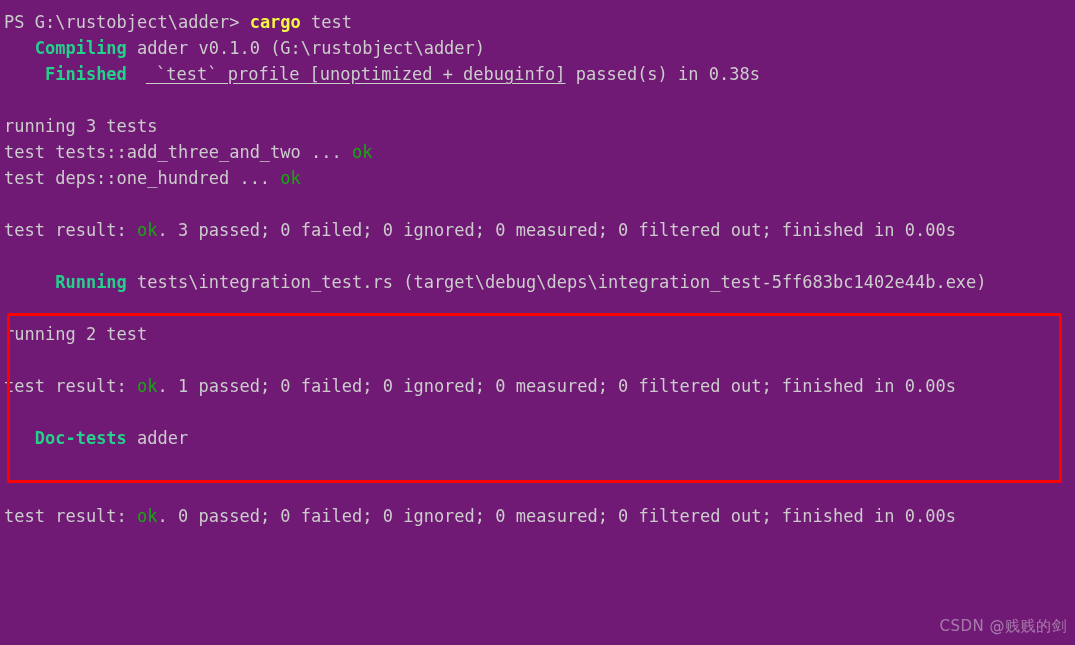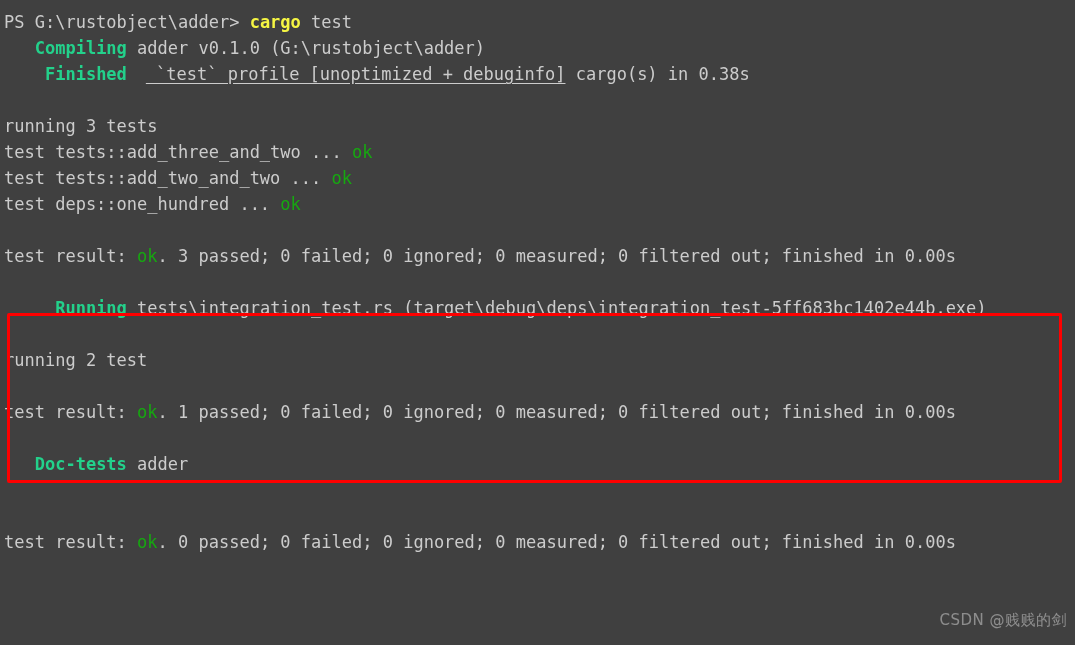--- a/index.html
+++ b/index.html
@@ -10,21 +10,21 @@
   body {
     width: 1075px;
     height: 645px;
     overflow: hidden;
     font-family: "DejaVu Sans Mono", "Liberation Mono", monospace;
   }
   #terminal {
     position: relative;
     width: 1075px;
     height: 645px;
-    background: #404040;
+    background: #701a75;
     color: #cccccc;
     font-family: "DejaVu Sans Mono", "Liberation Mono", monospace;
     font-size: 17px;
     line-height: 26px;
     padding-top: 9px;
     box-sizing: border-box;
   }
   .line {
     height: 26px;
     white-space: pre;
@@ -54,40 +54,39 @@
     border: 3px solid #fe0000;
     box-sizing: border-box;
     pointer-events: none;
     border-radius: 2px;
   }
 
   
   #watermark {
     position: absolute;
     right: 8px;
-    bottom: 12px;
+    bottom: 6px;
     font-family: "DejaVu Sans", "Liberation Sans", sans-serif;
     font-size: 15px;
     color: rgba(225,225,225,0.48);
     white-space: pre;
     letter-spacing: 0.5px;
   }
 </style>
 </head>
 <body>
 
 <div id="terminal">
   <div id="lines-container">
       <div class="line"><span class="seg c-default">PS G:\rustobject\adder&gt; </span><span class="seg c-yellow">cargo</span><span class="seg c-default"> test</span></div>
       <div class="line"><span class="seg c-default">   </span><span class="seg c-green-bright">Compiling</span><span class="seg c-default"> adder v0.1.0 (G:\rustobject\adder)</span></div>
-      <div class="line"><span class="seg c-default">    </span><span class="seg c-green-bright">Finished</span><span class="seg c-default underline-dotted"> `test` profile [unoptimized + debuginfo]</span><span class="seg c-default"> cargo(s) in 0.38s</span></div>
+      <div class="line"><span class="seg c-default">    </span><span class="seg c-green-bright">Finished</span><span class="seg c-default underline-dotted"> `test` profile [unoptimized + debuginfo]</span><span class="seg c-default"> passed(s) in 0.38s</span></div>
       <div class="line blank">&nbsp;</div>
       <div class="line"><span class="seg c-default">running 3 tests</span></div>
       <div class="line"><span class="seg c-default">test tests::add_three_and_two ... </span><span class="seg c-green">ok</span></div>
-      <div class="line"><span class="seg c-default">test tests::add_two_and_two ... </span><span class="seg c-green">ok</span></div>
       <div class="line"><span class="seg c-default">test deps::one_hundred ... </span><span class="seg c-green">ok</span></div>
       <div class="line blank">&nbsp;</div>
       <div class="line"><span class="seg c-default">test result: </span><span class="seg c-green">ok</span><span class="seg c-default">. 3 passed; 0 failed; 0 ignored; 0 measured; 0 filtered out; finished in 0.00s</span></div>
       <div class="line blank">&nbsp;</div>
       <div class="line"><span class="seg c-default">     </span><span class="seg c-green-bright">Running</span><span class="seg c-default"> tests\integration_test.rs (target\debug\deps\integration_test-5ff683bc1402e44b.exe)</span></div>
       <div class="line blank">&nbsp;</div>
       <div class="line"><span class="seg c-default">running 2 test</span></div>
       <div class="line blank">&nbsp;</div>
       <div class="line"><span class="seg c-default">test result: </span><span class="seg c-green">ok</span><span class="seg c-default">. 1 passed; 0 failed; 0 ignored; 0 measured; 0 filtered out; finished in 0.00s</span></div>
       <div class="line blank">&nbsp;</div>

